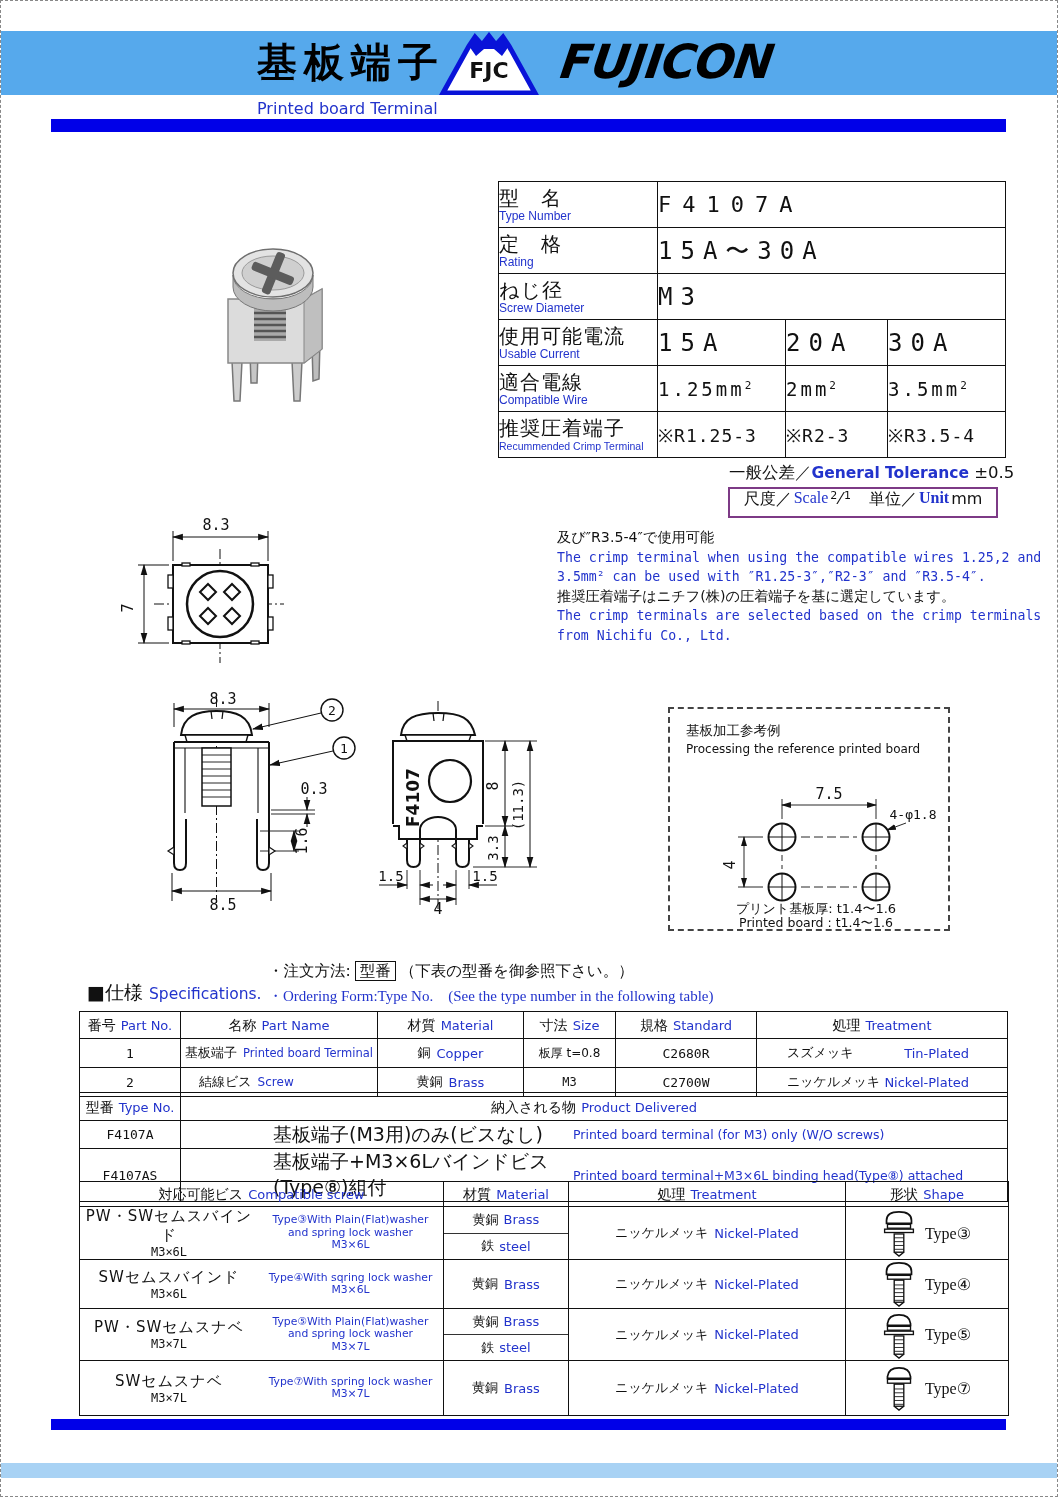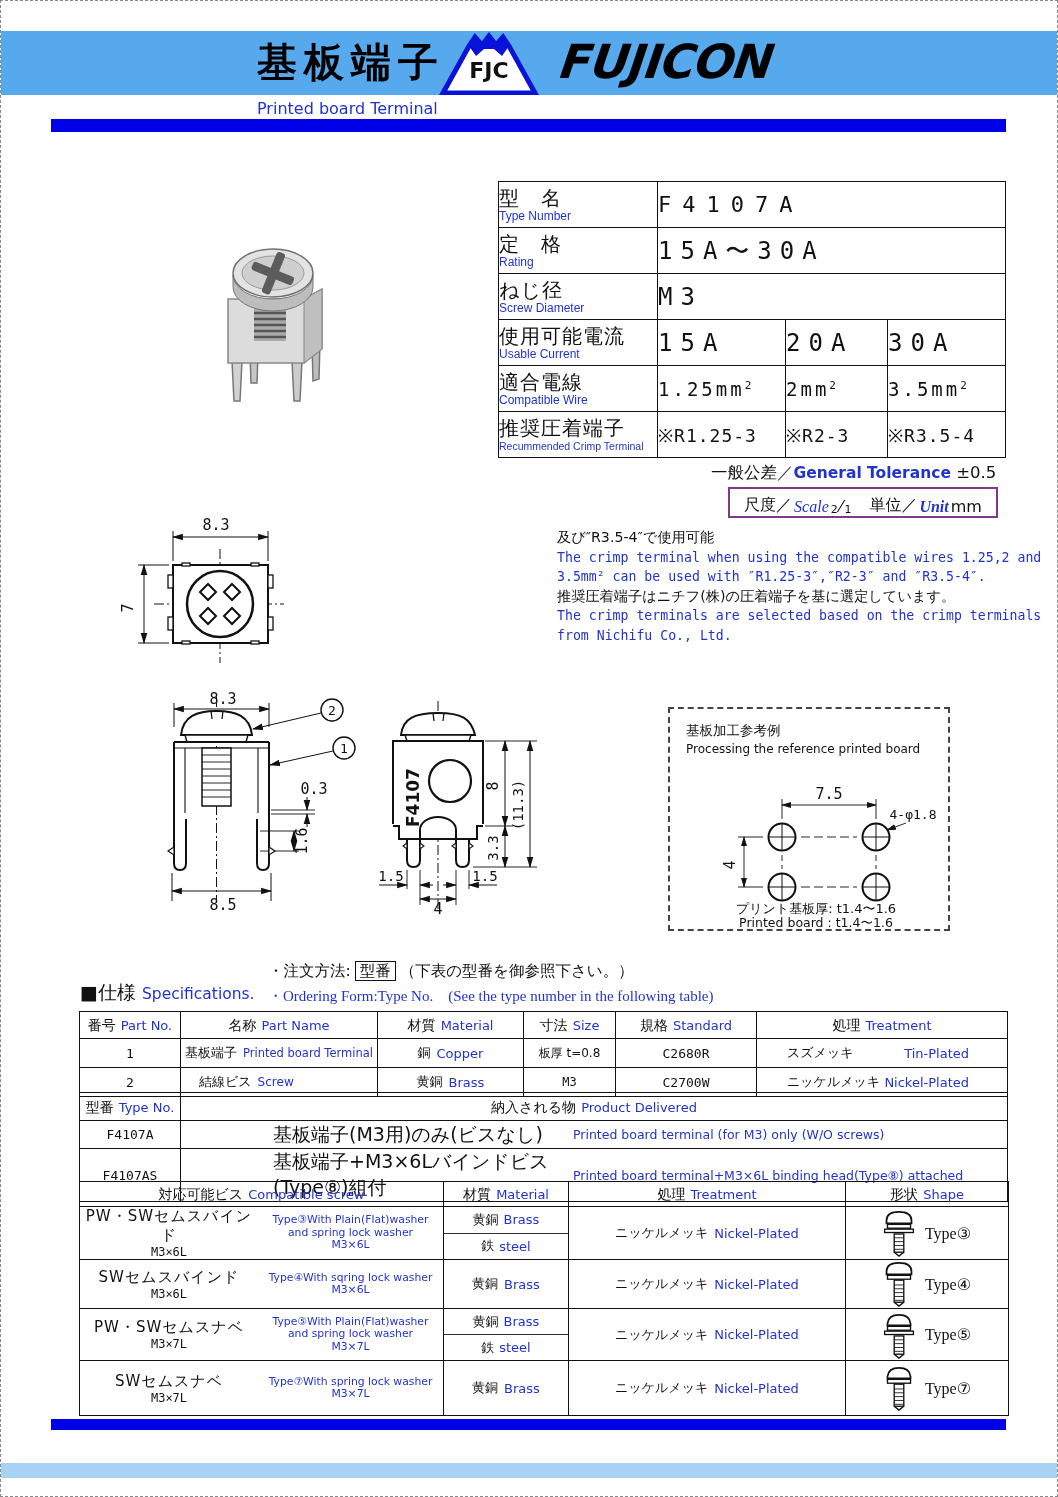--- a/index.html
+++ b/index.html
@@ -25,40 +25,40 @@
   .spec .lbl .jp{font-size:20px;letter-spacing:1px;line-height:22px;}
   .spec .lbl .en{font-size:12px;line-height:14px;font-family:"Liberation Sans",sans-serif;}
   .spec .lbl .en.sm{font-size:10.5px;}
   .spec .v{font-family:"DejaVu Sans Mono",monospace;font-size:24px;letter-spacing:8px;}
   .spec .v.big{font-size:22px;letter-spacing:11px;}
   .spec .v.wire{letter-spacing:3px;font-size:19px;}
   .spec .v.crimp{letter-spacing:1px;font-size:18px;}
   .spec sup{font-size:11px;letter-spacing:0;}
   .c1{width:127px;}.c2{width:101px;}.c3{width:117px;}
 
-  .tol{left:710px;top:461px;font-size:16.5px;white-space:nowrap;}
+  .tol{left:728px;top:461px;font-size:16.5px;white-space:nowrap;}
   .tol .en{font-weight:bold;font-size:15.5px;}
   .scalebox{left:727px;top:486px;width:266px;height:27px;border:2px solid #7d3a86;
-            font-size:16px;display:flex;align-items:flex-end;justify-content:center;gap:2px;white-space:nowrap;}
-  .scalebox .en{font-family:"Liberation Serif",serif;font-style:italic;}
+            font-size:16px;display:flex;align-items:flex-start;justify-content:center;gap:2px;white-space:nowrap;}
+  .scalebox .en{font-family:"Liberation Serif",serif;}
   .scalebox .unit-en{font-weight:bold;}
   .scalebox sup,.scalebox sub{font-size:11px;}
 
   .notes{left:542px;top:527px;width:478px;font-size:14.2px;line-height:19.6px;white-space:nowrap;}
   .notes div{height:19.6px;}
   .notes .ind{padding-left:14px;}
   .notes .en{font-family:"DejaVu Sans Mono",monospace;font-size:13.2px;}
 
   
   svg text{font-family:"DejaVu Sans Mono",monospace;fill:#111;}
   svg .jt{font-family:"DejaVu Sans",sans-serif;}
   .pcbbox{left:667px;top:706px;width:282px;height:224px;border:2px dashed #444;box-sizing:border-box;}
 
   
-  .sect{left:79px;top:979px;font-size:19px;}
+  .sect{left:86px;top:979px;font-size:19px;}
   .sect .en{font-size:15.5px;}
   .ord1{left:267px;top:960px;font-size:15.5px;}
   .ord1 .box{border:1.6px solid #111;padding:0 4px;margin:0 4px;}
   .ord2{left:267px;top:986px;font-size:15px;font-family:"Liberation Serif",serif;}
 
   
   .ltab{left:78px;border-radius:25px;}
   .ltab td,.ltab th{border:1.6px solid #111;padding:0;vertical-align:middle;text-align:center;font-weight:normal;}
   .hjp{font-size:14px;}
   .hen{font-size:13px;color:#2233cc;}

